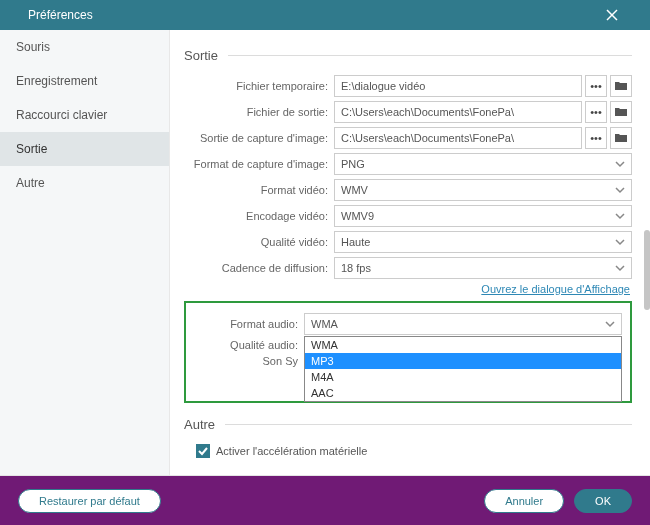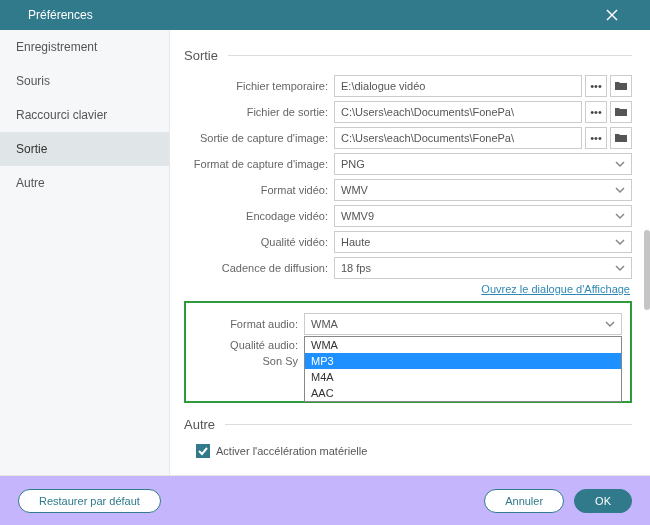--- a/index.html
+++ b/index.html
@@ -22,21 +22,21 @@
   .dropdown { flex: 1; height: 22px; border: 1px solid #ccc; font-size: 11px; color: #555; padding: 0 6px; background: #fff; display: flex; align-items: center; justify-content: space-between; position: relative; }
   .chev { width: 10px; height: 10px; }
   .chev svg { stroke: #888; stroke-width: 1.5; fill: none; }
   .iconbtn { width: 22px; height: 22px; border: 1px solid #ccc; background: #fff; display: flex; align-items: center; justify-content: center; cursor: pointer; font-size: 11px; color: #444; }
   .link { font-size: 11px; color: #2e88b5; text-decoration: underline; cursor: pointer; text-align: right; margin-top: 4px; margin-bottom: 6px; margin-right: 2px; }
   .audio-box { border: 2px solid #2e9a3e; padding: 10px 8px 8px 6px; position: relative; }
   .dropdown-list { position: absolute; top: 22px; left: -1px; right: -1px; background: #fff; border: 1px solid #888; z-index: 10; }
   .dropdown-option { padding: 2px 6px; font-size: 11px; color: #333; cursor: pointer; }
   .dropdown-option.highlight { background: #1e90ff; color: #fff; }
   .arrow-annot { position: absolute; right: 138px; top: 86px; pointer-events: none; }
-  .footer { height: 50px; display: flex; align-items: center; justify-content: space-between; padding: 0 18px; border-top: 1px solid #e5e5e5; background: #c4b5fd; }
+  .footer { height: 50px; display: flex; align-items: center; justify-content: space-between; padding: 0 18px; border-top: 1px solid #e5e5e5; background: #701a75; }
   .btn { height: 24px; border-radius: 12px; font-size: 11px; padding: 0 20px; cursor: pointer; display: inline-flex; align-items: center; justify-content: center; }
   .btn-outline { border: 1px solid #307a8c; color: #307a8c; background: #fff; }
   .btn-primary { background: #307a8c; color: #fff; border: 1px solid #307a8c; }
   .footer-right { display: flex; gap: 10px; }
   .checkbox-row { display: flex; align-items: center; gap: 6px; font-size: 11px; color: #555; margin-top: 2px; padding-left: 12px; }
   .checkbox { width: 14px; height: 14px; border: 1px solid #307a8c; background: #307a8c; display: flex; align-items: center; justify-content: center; }
   .checkbox svg { stroke: #fff; stroke-width: 2; fill: none; }
   .scroll-hint { position: absolute; right: 0; top: 200px; width: 6px; height: 80px; background: #c5c5c5; border-radius: 3px; }
 </style>
 </head>
@@ -47,22 +47,22 @@
   <span class="close">
     <svg width="12" height="12" viewBox="0 0 12 12">
         <line x1="1" y1="1" x2="11" y2="11"></line>
         <line x1="11" y1="1" x2="1" y2="11"></line>
       </svg>
   </span>
 </div>
 
 <div class="body">
   <div class="sidebar">
+    <div class="sidebar-item">Souris</div>
     <div class="sidebar-item">Enregistrement</div>
-    <div class="sidebar-item">Souris</div>
     <div class="sidebar-item">Raccourci clavier</div>
     <div class="sidebar-item active">Sortie</div>
     <div class="sidebar-item">Autre</div>
   </div>
 
   <div class="content">
     <div class="scroll-hint"></div>
 
     <div class="section-header">
       <span class="title">Sortie</span>

